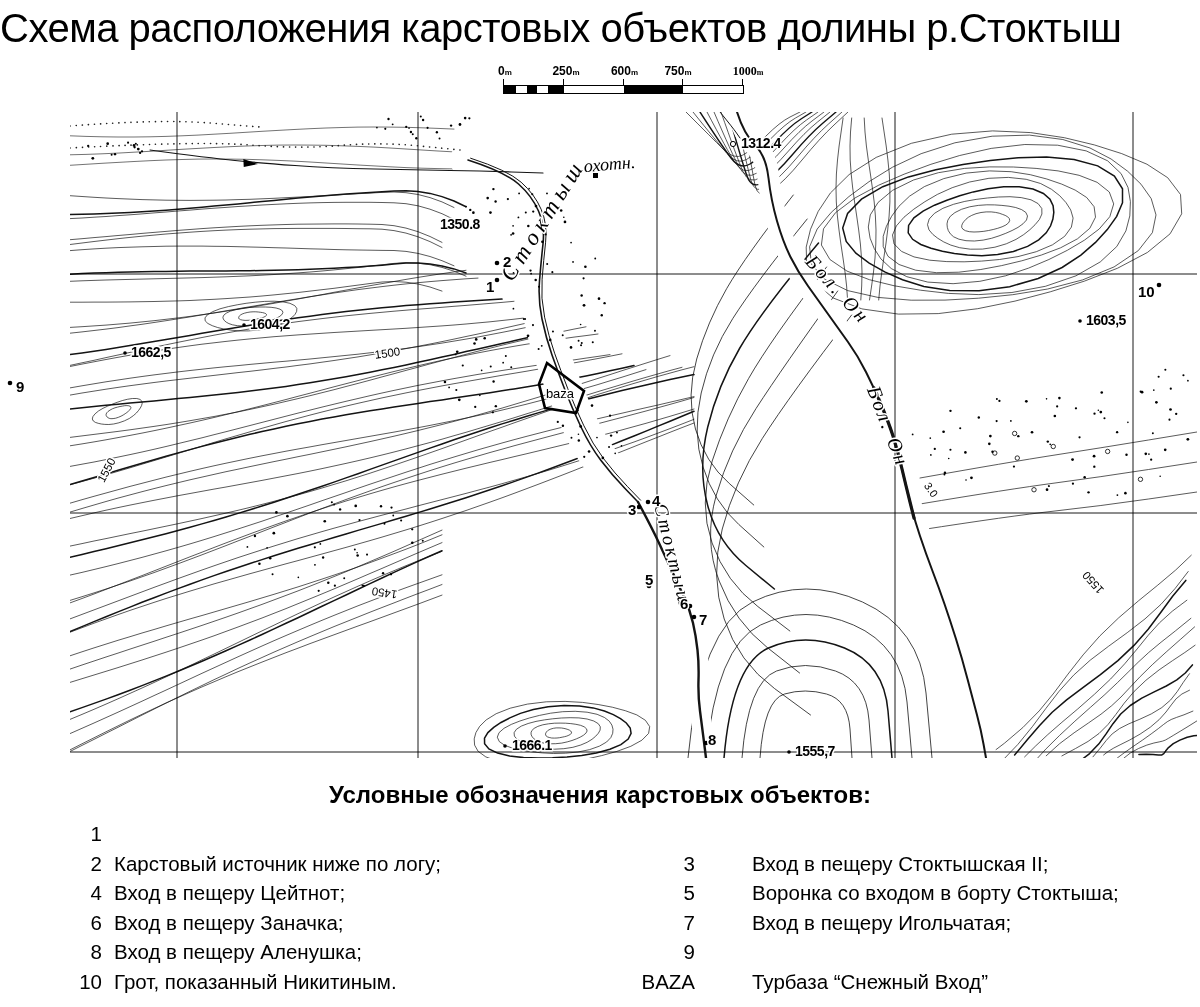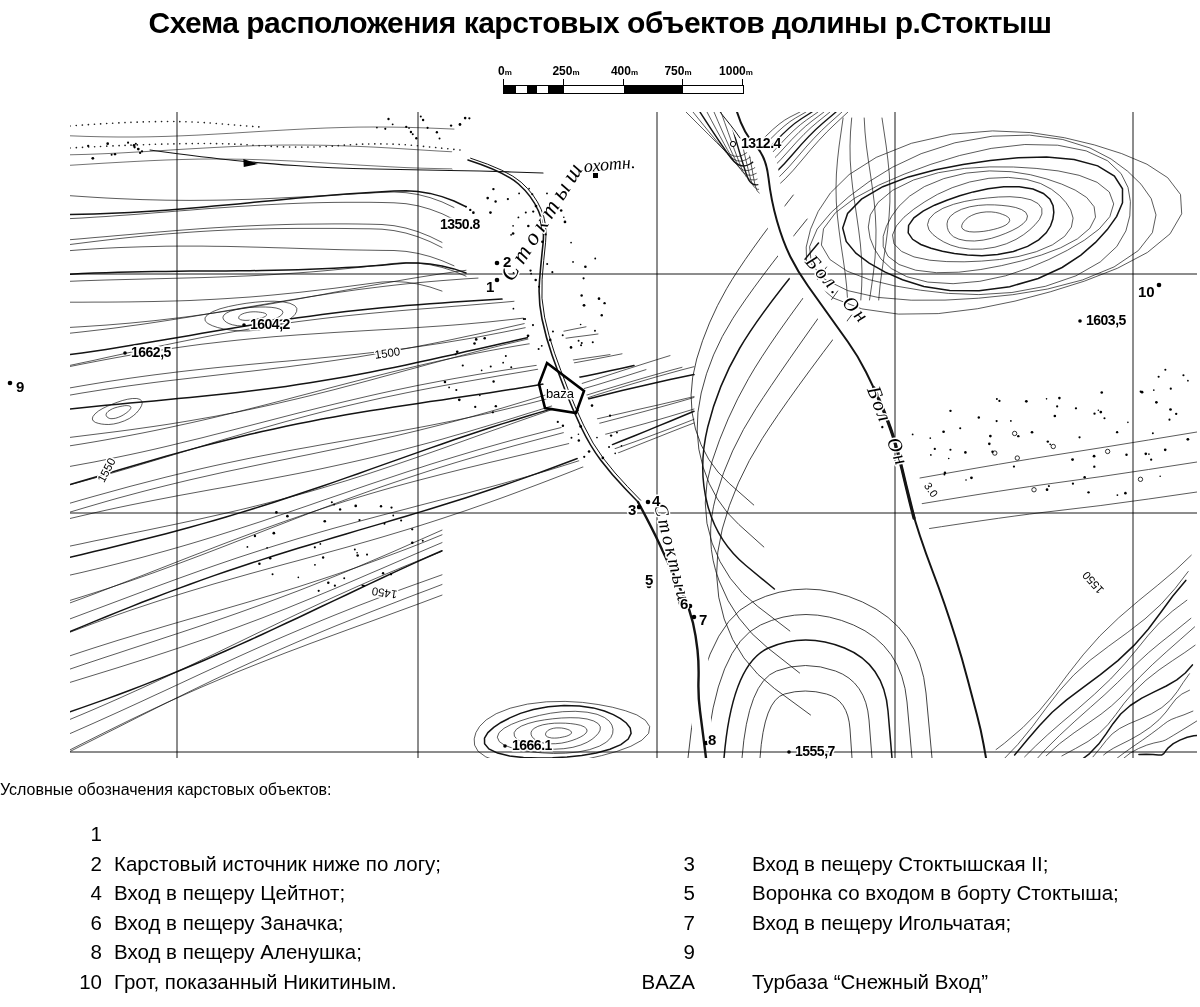--- a/index.html
+++ b/index.html
@@ -1,50 +1,50 @@
 <!DOCTYPE html>
 <html><head>
 <meta charset="utf-8">
 <style>
   html,body{margin:0;padding:0;background:#fff;}
   body{width:1200px;height:1007px;position:relative;overflow:hidden;
        font-family:"Liberation Sans",sans-serif;color:#000;}
-  #title{position:absolute;top:6px;left:0;width:1200px;text-align:center;
-         font-size:30px;font-weight:700;letter-spacing:-.5px;white-space:nowrap;}
+  #title{position:absolute;top:6px;left:0;width:1200px;
+         font-size:40px;font-weight:400;letter-spacing:-.5px;white-space:nowrap;}
   
   #scalebar{position:absolute;left:503px;top:64px;width:244px;height:34px;}
   .sb-lab{position:absolute;top:0;font-size:12px;font-weight:700;transform:translateX(-50%);white-space:nowrap;}
   .sb-lab .u{font-size:8px;font-weight:700;}
   #sb-bar{position:absolute;left:0;top:21px;width:239px;height:7px;border:1px solid #000;box-sizing:content-box;}
   .sb-seg{position:absolute;top:0;height:7px;}
   .sb-tick{position:absolute;top:15px;width:1px;height:6px;background:#000;}
   
-  #legend-heading{position:absolute;top:781px;left:0;width:1200px;font-size:16px;}
+  #legend-heading{position:absolute;top:781px;left:0;width:1200px;text-align:center;font-size:24px;font-weight:bold;}
   #legend{position:absolute;top:822px;left:0;width:1200px;}
   .lg-row{position:absolute;left:0;width:1200px;height:29px;font-size:20.5px;white-space:nowrap;}
   .lg-num-l{position:absolute;left:72px;width:30px;text-align:right;}
   .lg-txt-l{position:absolute;left:114px;}
   .lg-num-r{position:absolute;left:618px;width:77px;text-align:right;}
   .lg-txt-r{position:absolute;left:752px;}
   svg text{font-family:"Liberation Sans",sans-serif;}
   .halo{paint-order:stroke;stroke:#fff;stroke-width:3px;stroke-linejoin:round;}
   .riv{font-family:"Liberation Serif",serif;font-style:italic;}
 </style>
 </head>
 <body>
 
 <div id="title">Схема расположения карстовых объектов долины р.Стоктыш</div>
 
 <div id="scalebar">
   <div id="sb-labels">
       <div class="sb-lab" style="left: 2px;"><span>0</span><span class="u">m</span></div>
       <div class="sb-lab" style="left: 63px;"><span>250</span><span class="u">m</span></div>
-      <div class="sb-lab" style="left: 121.5px;"><span>400</span><span class="u">m</span></div>
+      <div class="sb-lab" style="left: 121.5px;"><span>600</span><span class="u">m</span></div>
       <div class="sb-lab" style="left: 175px;"><span>750</span><span class="u">m</span></div>
-      <div class="sb-lab" style="left: 233px;"><span>1000</span><span class="u">m</span></div>
+      <div class="sb-lab" style="left: 245px; font-family: Liberation Serif, serif;"><span>1000</span><span class="u">m</span></div>
     </div>
   <div id="sb-bar">
       <div class="sb-seg" style="left: 0px; width: 59.75px; background: rgb(0, 0, 0);"></div>
       <div class="sb-seg" style="left: 59.75px; width: 59.75px; background: rgb(255, 255, 255);"></div>
       <div class="sb-seg" style="left: 119.5px; width: 59.75px; background: rgb(0, 0, 0);"></div>
       <div class="sb-seg" style="left: 179.25px; width: 59.75px; background: rgb(255, 255, 255);"></div>
       <div class="sb-seg" style="left: 11.95px; width: 10.755px; background: rgb(255, 255, 255);"></div>
       <div class="sb-seg" style="left: 33.46px; width: 10.755px; background: rgb(255, 255, 255);"></div>
     </div>
 <div class="sb-tick" style="left: 0px;"></div>

